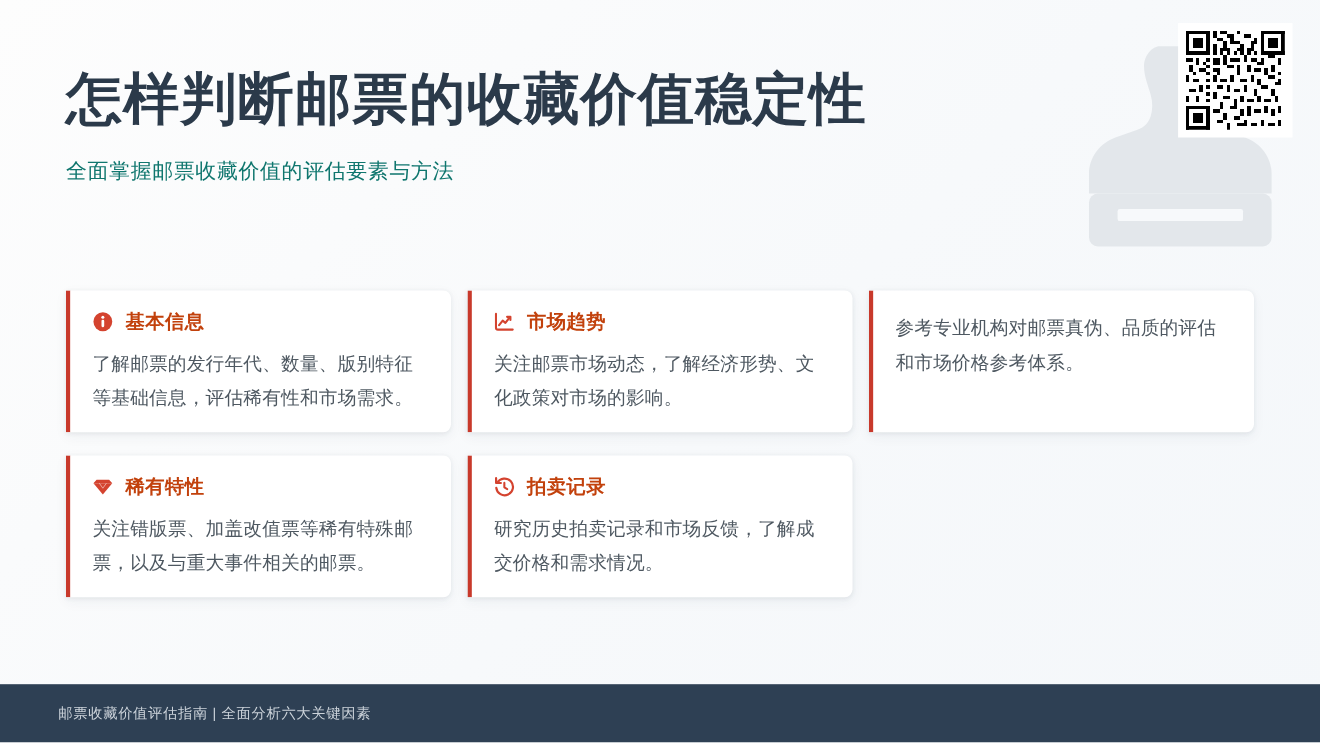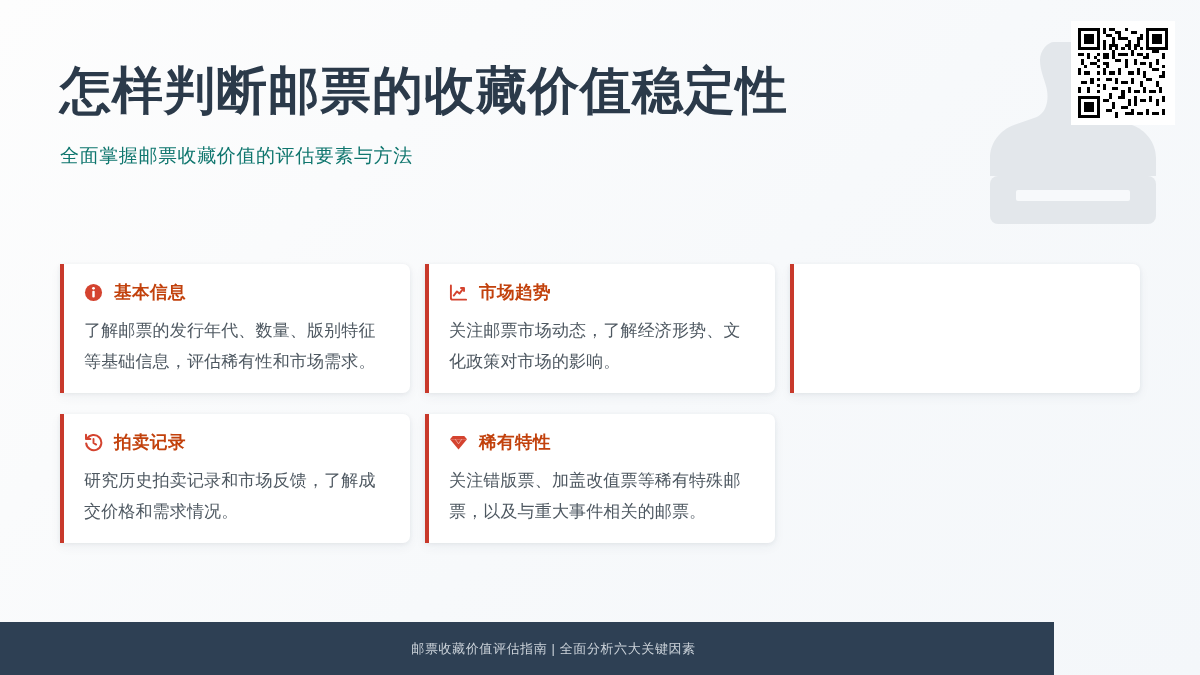--- a/index.html
+++ b/index.html
@@ -122,27 +122,26 @@
     line-height: 1.85;
     color: #4e5861;
     letter-spacing: 0.15px;
   }
 
   
   .footer {
     position: absolute;
     left: 0;
     bottom: 0;
-    width: 1054px;
+    width: 1200px;
     height: 53px;
     background: #2e4054;
     display: flex;
     align-items: center;
     z-index: 4;
-    justify-content: center;
   }
   .footer-text {
     margin-left: 53px;
     color: #ccd3da;
     font-size: 13px;
     letter-spacing: 0.6px;
   }
 </style>
 </head>
 <body>
@@ -317,47 +316,48 @@
           <path d="M12.6 5.3h3.2v3.1" fill="none" stroke="currentColor" stroke-width="2" stroke-linecap="round" stroke-linejoin="round"></path>
         </svg>
       </span>
       <span class="card-title">市场趋势</span>
     </div>
     <div class="card-desc">关注邮票市场动态，了解经济形势、文化政策对市场的影响。</div>
   </div>
 
 
   <div class="card">
+    <div class="card-desc">参考专业机构对邮票真伪、品质的评估和市场价格参考体系。</div>
+  </div>
+
+  <div class="card">
+    <div class="card-head">
+      <span class="card-icon">
+        <svg viewBox="0 0 20 20" xmlns="http://www.w3.org/2000/svg" aria-hidden="true">
+          <path d="M1 6.6h18L10 17.3 1 6.6z" fill="currentColor"></path>
+          <path d="M4 3.2h12l3 3.4H1l3-3.4z" fill="currentColor"></path>
+          <path d="M6.6 6.6L10 11.4l3.4-4.8" fill="none" stroke="#ffffff" stroke-width="0.9" opacity="0.55"></path>
+        </svg>
+      </span>
+      <span class="card-title">稀有特性</span>
+    </div>
+    <div class="card-desc">关注错版票、加盖改值票等稀有特殊邮票，以及与重大事件相关的邮票。</div>
   </div>
 
   <div class="card">
     <div class="card-head">
       <span class="card-icon">
         <svg viewBox="0 0 20 20" xmlns="http://www.w3.org/2000/svg" aria-hidden="true">
           <path d="M3.3 6.2A8 8 0 1 1 2.3 11" fill="none" stroke="currentColor" stroke-width="2.1" stroke-linecap="round"></path>
           <path d="M2.1 1.8v4.6h4.6" fill="none" stroke="currentColor" stroke-width="2.1" stroke-linecap="round" stroke-linejoin="round"></path>
           <path d="M10 6.3v4.2l2.8 1.7" fill="none" stroke="currentColor" stroke-width="2" stroke-linecap="round" stroke-linejoin="round"></path>
         </svg>
       </span>
       <span class="card-title">拍卖记录</span>
     </div>
     <div class="card-desc">研究历史拍卖记录和市场反馈，了解成交价格和需求情况。</div>
   </div>
 
-  <div class="card">
-    <div class="card-head">
-      <span class="card-icon">
-        <svg viewBox="0 0 20 20" xmlns="http://www.w3.org/2000/svg" aria-hidden="true">
-          <path d="M1 6.6h18L10 17.3 1 6.6z" fill="currentColor"></path>
-          <path d="M4 3.2h12l3 3.4H1l3-3.4z" fill="currentColor"></path>
-          <path d="M6.6 6.6L10 11.4l3.4-4.8" fill="none" stroke="#ffffff" stroke-width="0.9" opacity="0.55"></path>
-        </svg>
-      </span>
-      <span class="card-title">稀有特性</span>
-    </div>
-    <div class="card-desc">关注错版票、加盖改值票等稀有特殊邮票，以及与重大事件相关的邮票。</div>
-  </div>
-
 </div>
 
 <div class="footer">
   <span class="footer-text">邮票收藏价值评估指南 | 全面分析六大关键因素</span>
 </div>
 
 </body></html>

